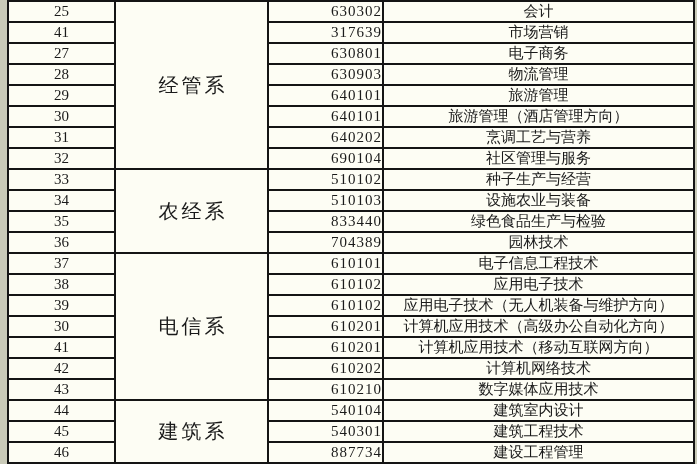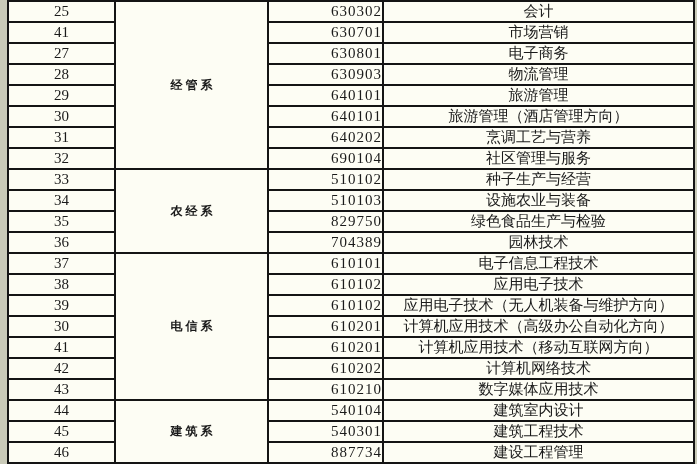--- a/index.html
+++ b/index.html
@@ -29,21 +29,21 @@
     padding: 0;
     height: 19px;
     line-height: 19px;
     text-align: center;
     vertical-align: middle;
     font-size: 15px;
     color: var(--text-color, #1a1a1a);
     white-space: nowrap;
     overflow: hidden;
   }
-  td.dept-cell  { font-size: 12px; letter-spacing: 3px; text-indent: 3px; font-weight: bold; }
+  td.dept-cell  { font-size: 20px; letter-spacing: 3px; text-indent: 3px; }
   td.code-cell  { letter-spacing: 1px; text-indent: 1px; text-align: right; }
   td.major-cell { font-size: 15px; }
 </style>
 </head>
 <body>
 
 <table class="majors-table">
   <colgroup>
     <col class="c-no">
       <col class="c-dept">
@@ -52,21 +52,21 @@
   </colgroup>
   <tbody>
     <tr>
       <td class="no-cell">25</td>
       <td class="dept-cell" rowspan="8">经管系</td>
       <td class="code-cell">630302</td>
       <td class="major-cell">会计</td>
     </tr>
     <tr>
       <td class="no-cell">41</td>
-      <td class="code-cell">630701</td>
+      <td class="code-cell">317639</td>
       <td class="major-cell">市场营销</td>
     </tr>
     <tr>
       <td class="no-cell">27</td>
       <td class="code-cell">630801</td>
       <td class="major-cell">电子商务</td>
     </tr>
     <tr>
       <td class="no-cell">28</td>
       <td class="code-cell">630903</td>
@@ -98,21 +98,21 @@
       <td class="code-cell">510102</td>
       <td class="major-cell">种子生产与经营</td>
     </tr>
     <tr>
       <td class="no-cell">34</td>
       <td class="code-cell">510103</td>
       <td class="major-cell">设施农业与装备</td>
     </tr>
     <tr>
       <td class="no-cell">35</td>
-      <td class="code-cell">829750</td>
+      <td class="code-cell">833440</td>
       <td class="major-cell">绿色食品生产与检验</td>
     </tr>
     <tr>
       <td class="no-cell">36</td>
       <td class="code-cell">704389</td>
       <td class="major-cell">园林技术</td>
     </tr>
     <tr>
       <td class="no-cell">37</td>
       <td class="dept-cell" rowspan="7">电信系</td>

